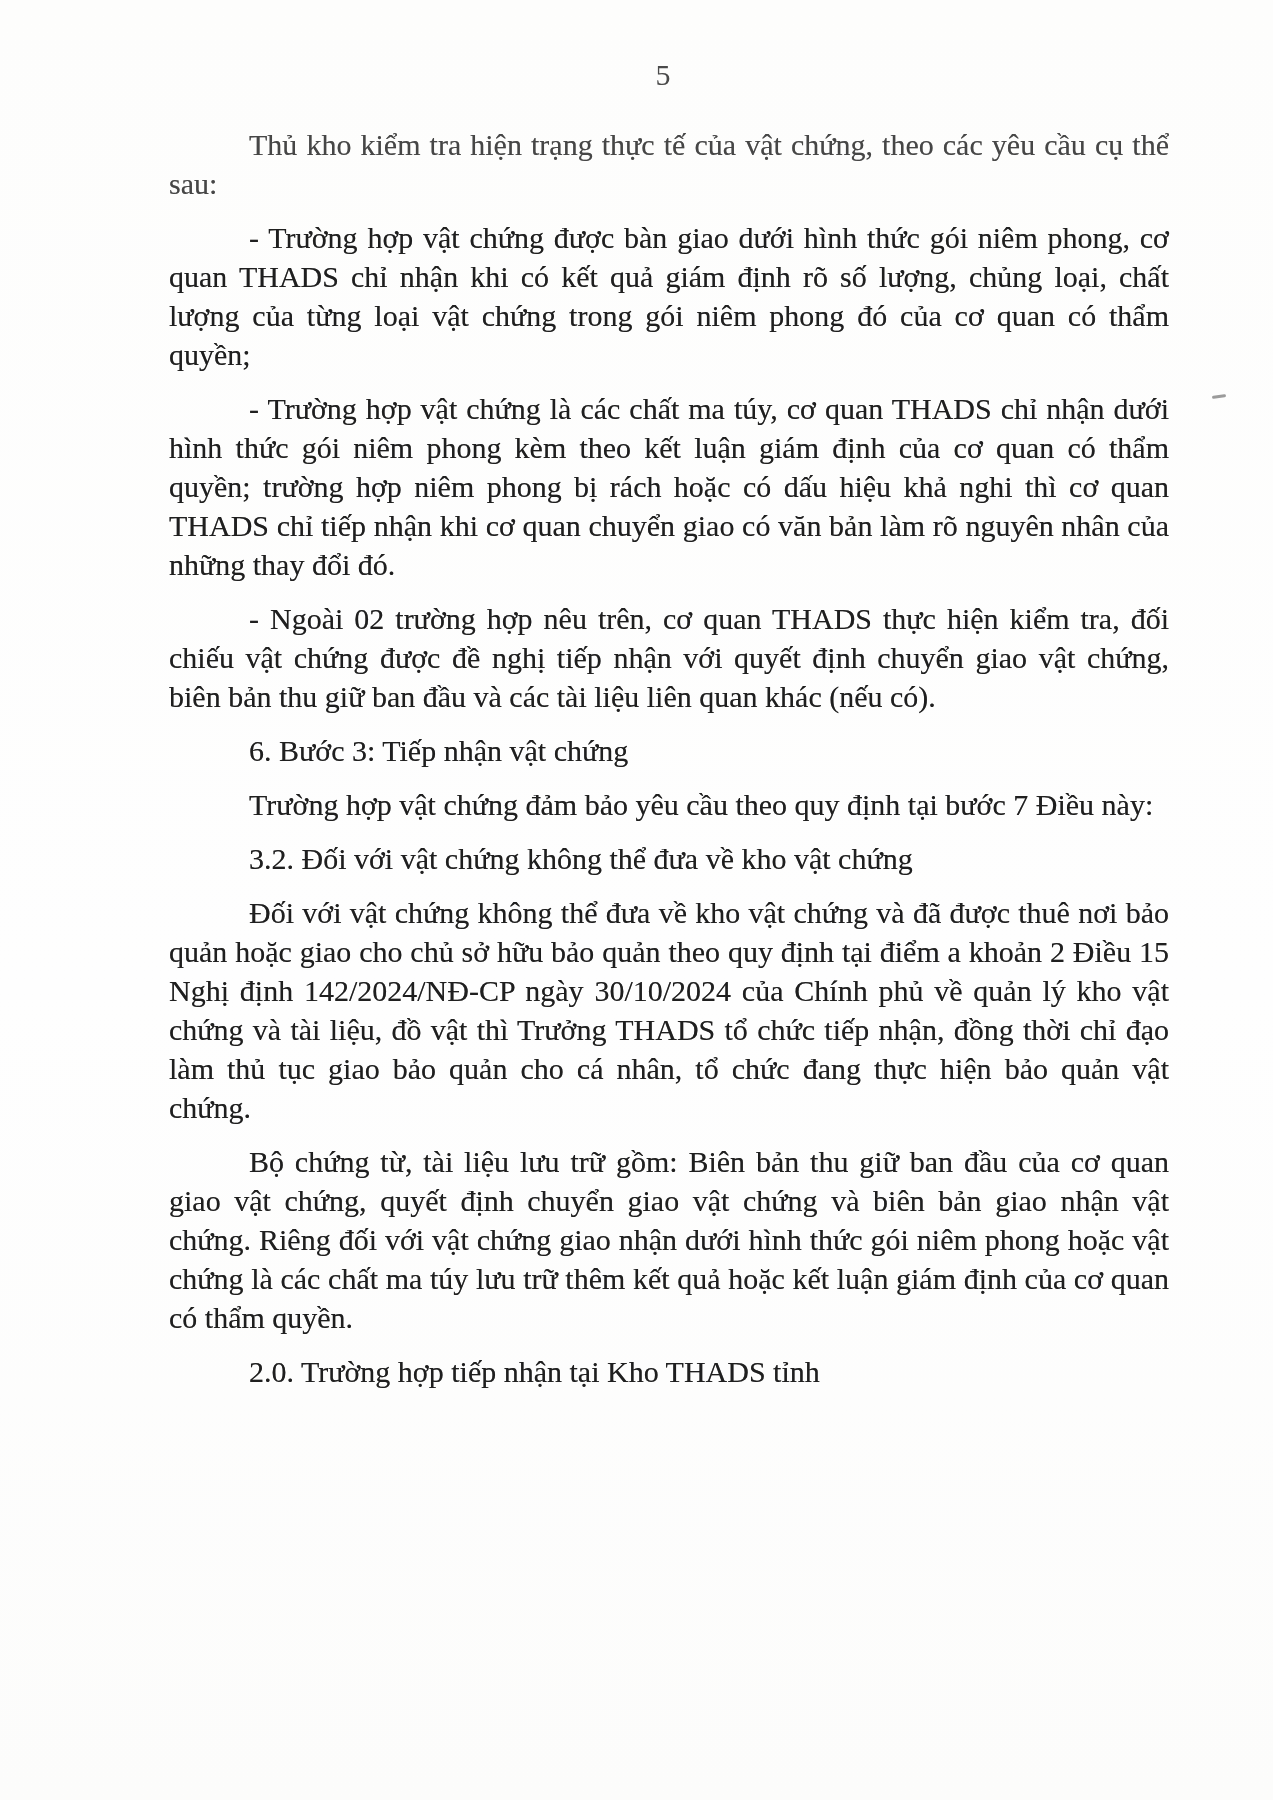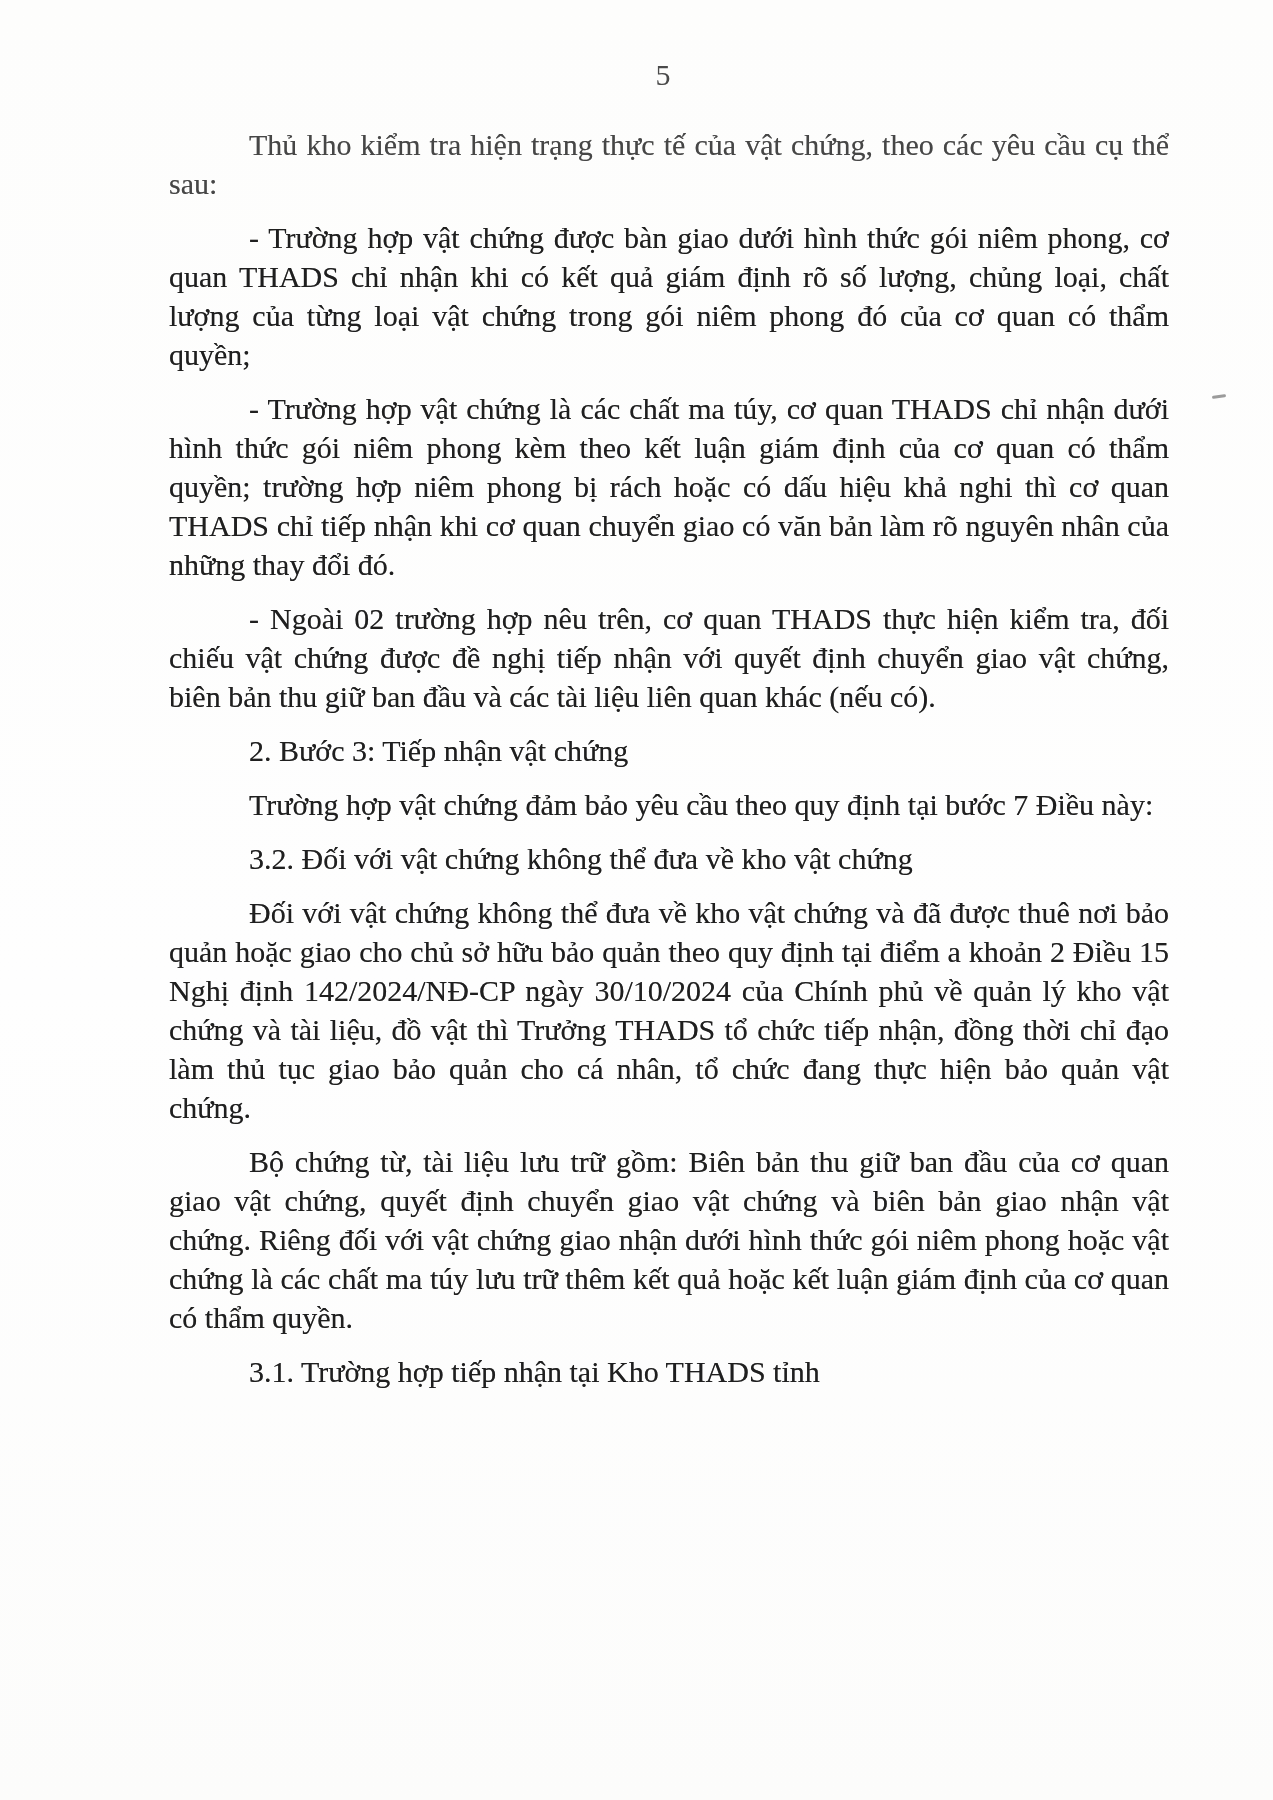--- a/index.html
+++ b/index.html
@@ -66,21 +66,21 @@
 
   <div class="page-number">5</div>
 
   <div class="artifact-dash"></div>
 
   <div class="content">
     <p class="para faint">Thủ kho kiểm tra hiện trạng thực tế của vật chứng, theo các yêu cầu cụ thể sau:</p>
     <p class="para">- Trường hợp vật chứng được bàn giao dưới hình thức gói niêm phong, cơ quan THADS chỉ nhận khi có kết quả giám định rõ số lượng, chủng loại, chất lượng của từng loại vật chứng trong gói niêm phong đó của cơ quan có thẩm quyền;</p>
     <p class="para">- Trường hợp vật chứng là các chất ma túy, cơ quan THADS chỉ nhận dưới hình thức gói niêm phong kèm theo kết luận giám định của cơ quan có thẩm quyền; trường hợp niêm phong bị rách hoặc có dấu hiệu khả nghi thì cơ quan THADS chỉ tiếp nhận khi cơ quan chuyển giao có văn bản làm rõ nguyên nhân của những thay đổi đó.</p>
     <p class="para">- Ngoài 02 trường hợp nêu trên, cơ quan THADS thực hiện kiểm tra, đối chiếu vật chứng được đề nghị tiếp nhận với quyết định chuyển giao vật chứng, biên bản thu giữ ban đầu và các tài liệu liên quan khác (nếu có).</p>
-    <p class="para">2. Bước 3: Tiếp nhận vật chứng</p>
+    <p class="para">6. Bước 3: Tiếp nhận vật chứng</p>
     <p class="para">Trường hợp vật chứng đảm bảo yêu cầu theo quy định tại bước 7 Điều này:</p>
     <p class="para">3.2. Đối với vật chứng không thể đưa về kho vật chứng</p>
     <p class="para">Đối với vật chứng không thể đưa về kho vật chứng và đã được thuê nơi bảo quản hoặc giao cho chủ sở hữu bảo quản theo quy định tại điểm a khoản 2 Điều 15 Nghị định 142/2024/NĐ-CP ngày 30/10/2024 của Chính phủ về quản lý kho vật chứng và tài liệu, đồ vật thì Trưởng THADS tổ chức tiếp nhận, đồng thời chỉ đạo làm thủ tục giao bảo quản cho cá nhân, tổ chức đang thực hiện bảo quản vật chứng.</p>
     <p class="para">Bộ chứng từ, tài liệu lưu trữ gồm: Biên bản thu giữ ban đầu của cơ quan giao vật chứng, quyết định chuyển giao vật chứng và biên bản giao nhận vật chứng. Riêng đối với vật chứng giao nhận dưới hình thức gói niêm phong hoặc vật chứng là các chất ma túy lưu trữ thêm kết quả hoặc kết luận giám định của cơ quan có thẩm quyền.</p>
-    <p class="para">3.1. Trường hợp tiếp nhận tại Kho THADS tỉnh</p>
+    <p class="para">2.0. Trường hợp tiếp nhận tại Kho THADS tỉnh</p>
   </div>
 
 </div>
 
 </body></html>

